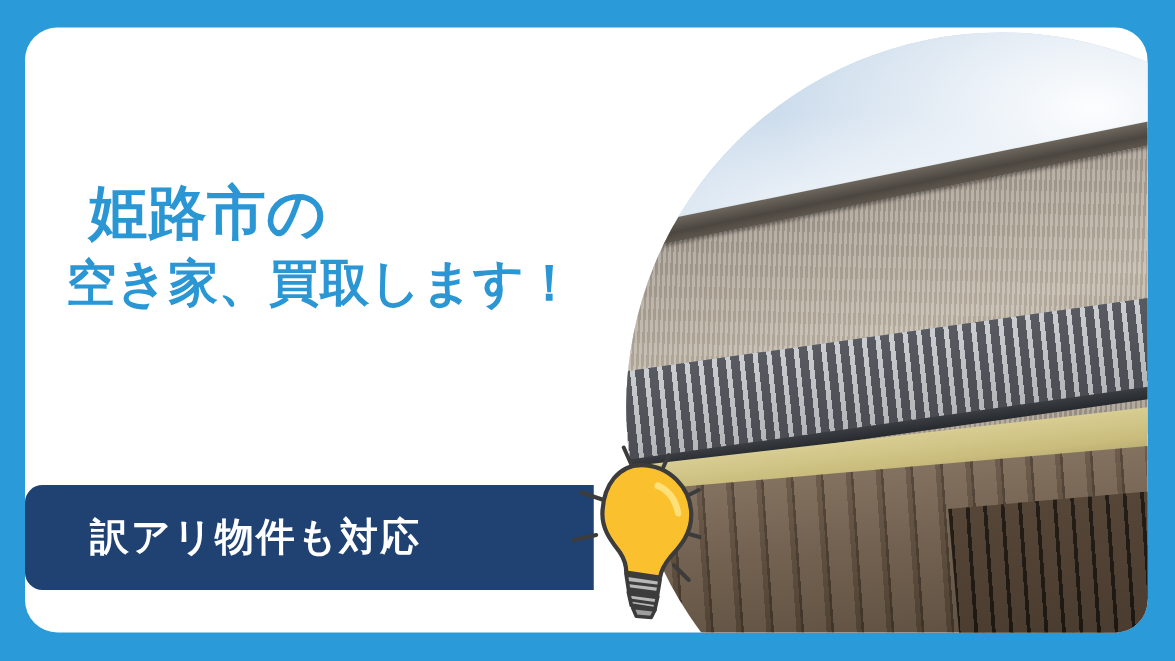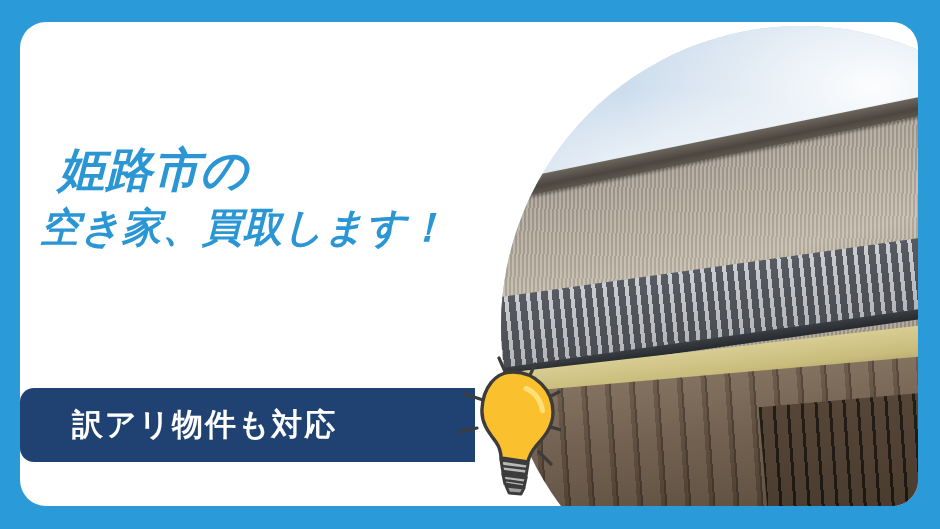--- a/index.html
+++ b/index.html
@@ -169,29 +169,28 @@
     transform-origin: 0% 50%;
     background: repeating-linear-gradient(90deg,
       rgba(0,0,0,0) 0 70px,
       rgba(40,32,24,.85) 70px 74px,
       rgba(0,0,0,0) 74px 144px);
   }
 
   
   .headline {
     position: absolute;
-    left: 20px;
+    left: 33px;
     top: 122px;
     z-index: 5;
     color: #2b96d4;
     font-weight: 700;
     letter-spacing: .02em;
     line-height: 1.12;
     white-space: nowrap;
-    font-style: italic;
   }
   .line1 {
     font-size: 47px;
     margin-left: 18px;
     text-shadow:
       2px 0 0 #fff, -2px 0 0 #fff, 0 2px 0 #fff, 0 -2px 0 #fff,
       2px 2px 0 #fff, -2px 2px 0 #fff, 2px -2px 0 #fff, -2px -2px 0 #fff;
   }
   .line2 {
     font-size: 40px;
@@ -203,21 +202,21 @@
       2px 4px 0 #fff, -2px 4px 0 #fff, 2px -4px 0 #fff, -2px -4px 0 #fff,
       4px 2px 0 #fff, -4px 2px 0 #fff, 4px -2px 0 #fff, -4px -2px 0 #fff;
   }
 
   
   .badge {
     position: absolute;
     left: 0px;
     top: 366px;
     width: 455px;
-    height: 74px;
+    height: 84px;
     background: #1f4273;
     border-radius: 14px 0 0 14px;
     z-index: 6;
     text-align: right;
   }
   .badge-text {
     position: absolute;
     left: 52px;
     top: 50%;
     transform: translateY(-50%);

